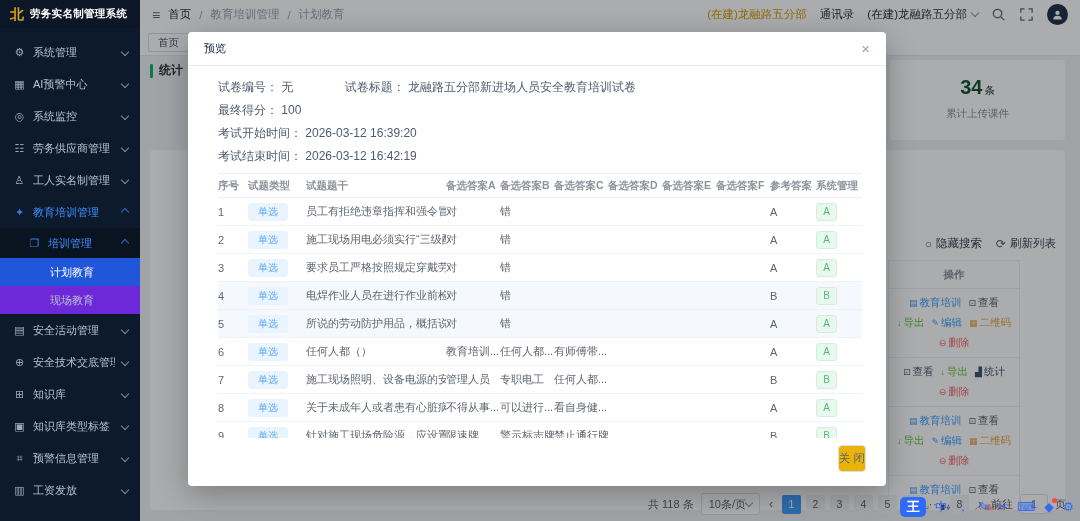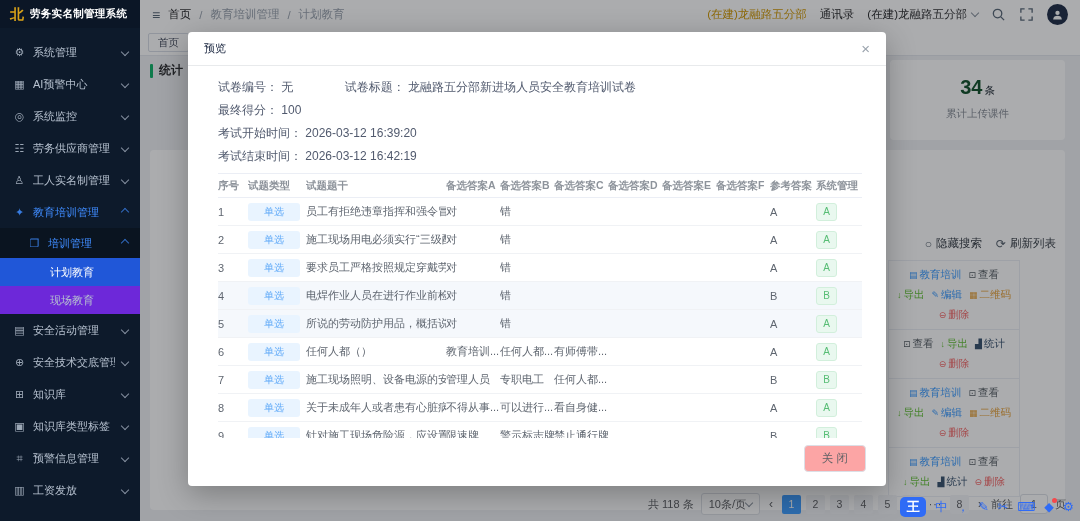--- a/index.html
+++ b/index.html
@@ -82,25 +82,25 @@
   .info-line{margin-bottom:7px;line-height:16px;}
   .info-line .gap{margin-left:48px;}
   .mtable{margin-top:9px;}
   .mhead{display:flex;align-items:center;height:23px;border-top:1px solid #ebeef5;border-bottom:1px solid #ebeef5;
          color:#8d939b;font-weight:bold;font-size:10.5px;}
   .mrows{height:262px;overflow:hidden;}
   .mrow{display:flex;align-items:center;height:27px;border-bottom:1px solid #f0f2f5;font-size:11px;color:#5f6670;}
   .mrow.shaded{background:#f5f8fc;}
   .c{white-space:nowrap;overflow:hidden;box-sizing:border-box;padding-right:5px;flex:none;}
   .c.no{width:30px}.c.type{width:58px}.c.stem{width:140px}.c.opt{width:54px}.c.ref{width:46px}.c.ans{width:52px}
-  .b-type{display:inline-block;padding:2px 16px;font-size:10px;color:#5ca8f8;background:#e9f4ff;border-radius:3px;}
+  .b-type{display:inline-block;padding:2px 10px;font-size:10px;color:#5ca8f8;background:#e9f4ff;border-radius:3px;}
   .b-ans{display:inline-block;width:19px;height:16px;line-height:16px;text-align:center;font-size:10px;
          color:#56bd74;background:#e9f8ef;border:1px solid #d2efdc;border-radius:3px;}
   .modal-foot{height:40px;flex:none;display:flex;justify-content:flex-end;align-items:center;padding:0 20px 8px;}
-  .close-btn{padding:5px 17px;border:1px solid #dcdfe6;border-radius:4px;background:#fca5a5;font-size:11.5px;color:#606266;cursor:pointer;}
+  .close-btn{padding:5px 0;border:1px solid #dcdfe6;border-radius:4px;background:#eab308;font-size:11.5px;color:#606266;cursor:pointer;}
 
   
   .ime{position:absolute;right:6px;top:497px;display:flex;align-items:center;gap:9px;z-index:300;}
   .ime-logo{width:26px;height:20px;background:#2f6bf6;color:#fff;border-radius:5px;font-weight:bold;font-size:13px;
             display:flex;align-items:center;justify-content:center;cursor:pointer;}
   .ime-icons{display:flex;align-items:center;gap:9px;}
   .ime-icons span{color:#2f6bf6;font-size:12.5px;cursor:pointer;position:relative;line-height:1;}
   .ime-icons span:nth-of-type(6)::after{content:"";position:absolute;right:-3px;top:-3px;width:5px;height:5px;background:#f5484b;border-radius:50%;}
 </style>
 </head>
@@ -259,20 +259,21 @@
       <span class="tool">
         <span class="tglyph">○</span>
         <span>隐藏搜索</span>
       </span>
       <span class="tool">
         <span class="tglyph">⟳</span>
         <span>刷新列表</span>
       </span>
     </div>
     <div class="ops">
+      <div class="ops-head">操作</div>
       <div>
 
           <div class="ops-row">
 
               <span class="oplink blue">
               <span class="opico">▤</span>
               <span>教育培训</span>
             </span>
 
               <span class="oplink gray">

